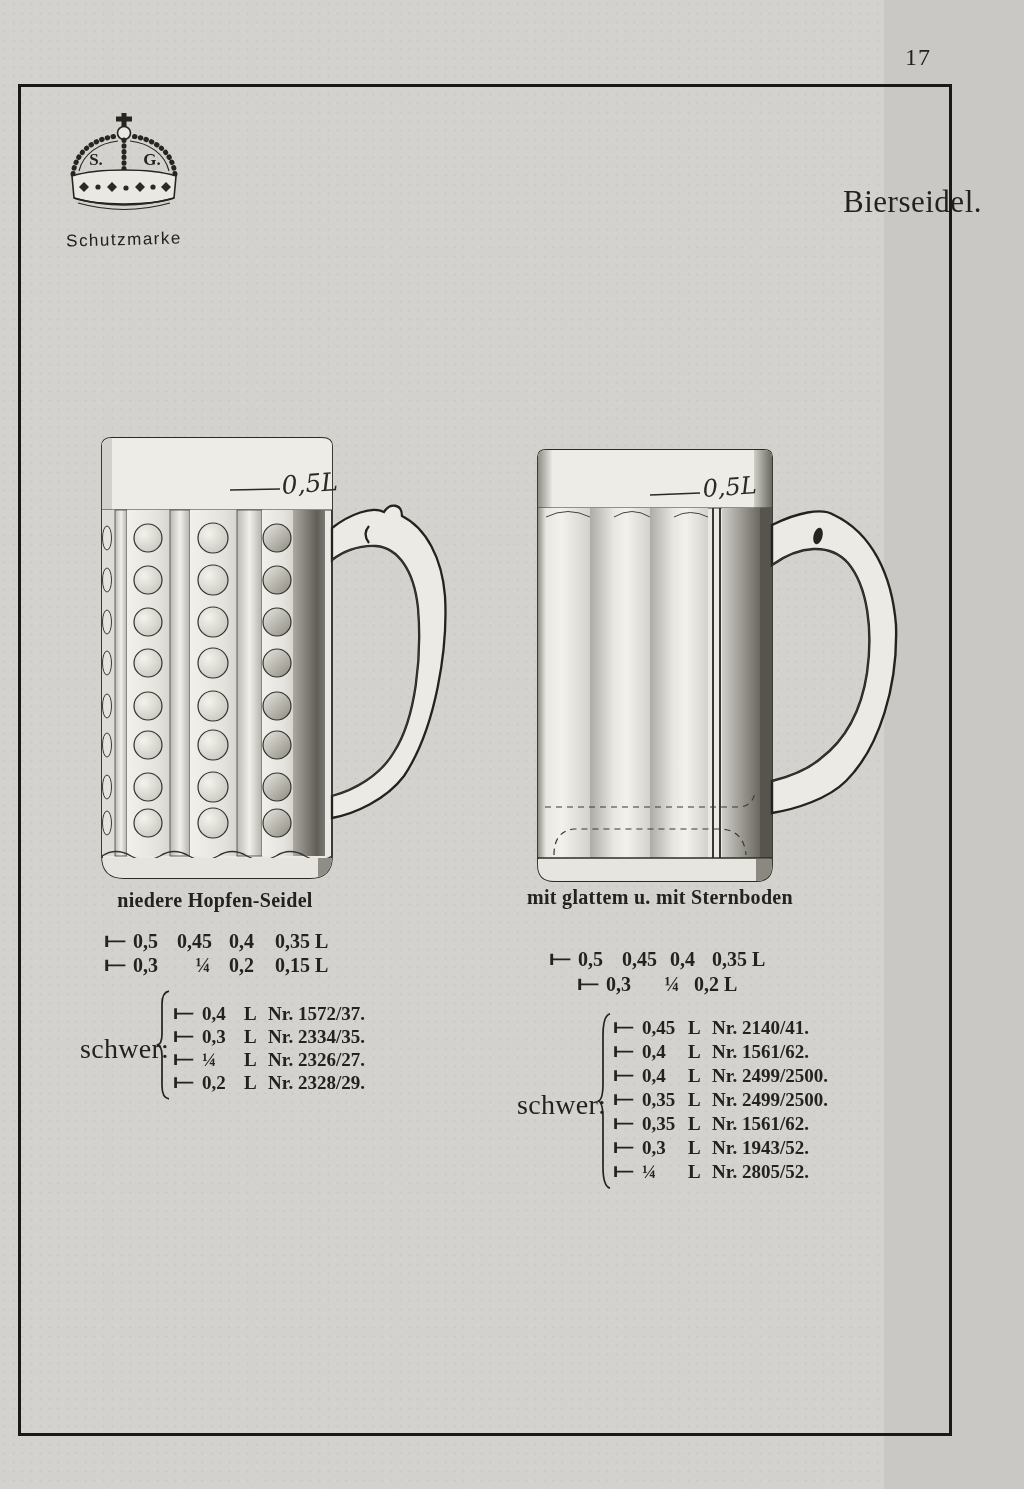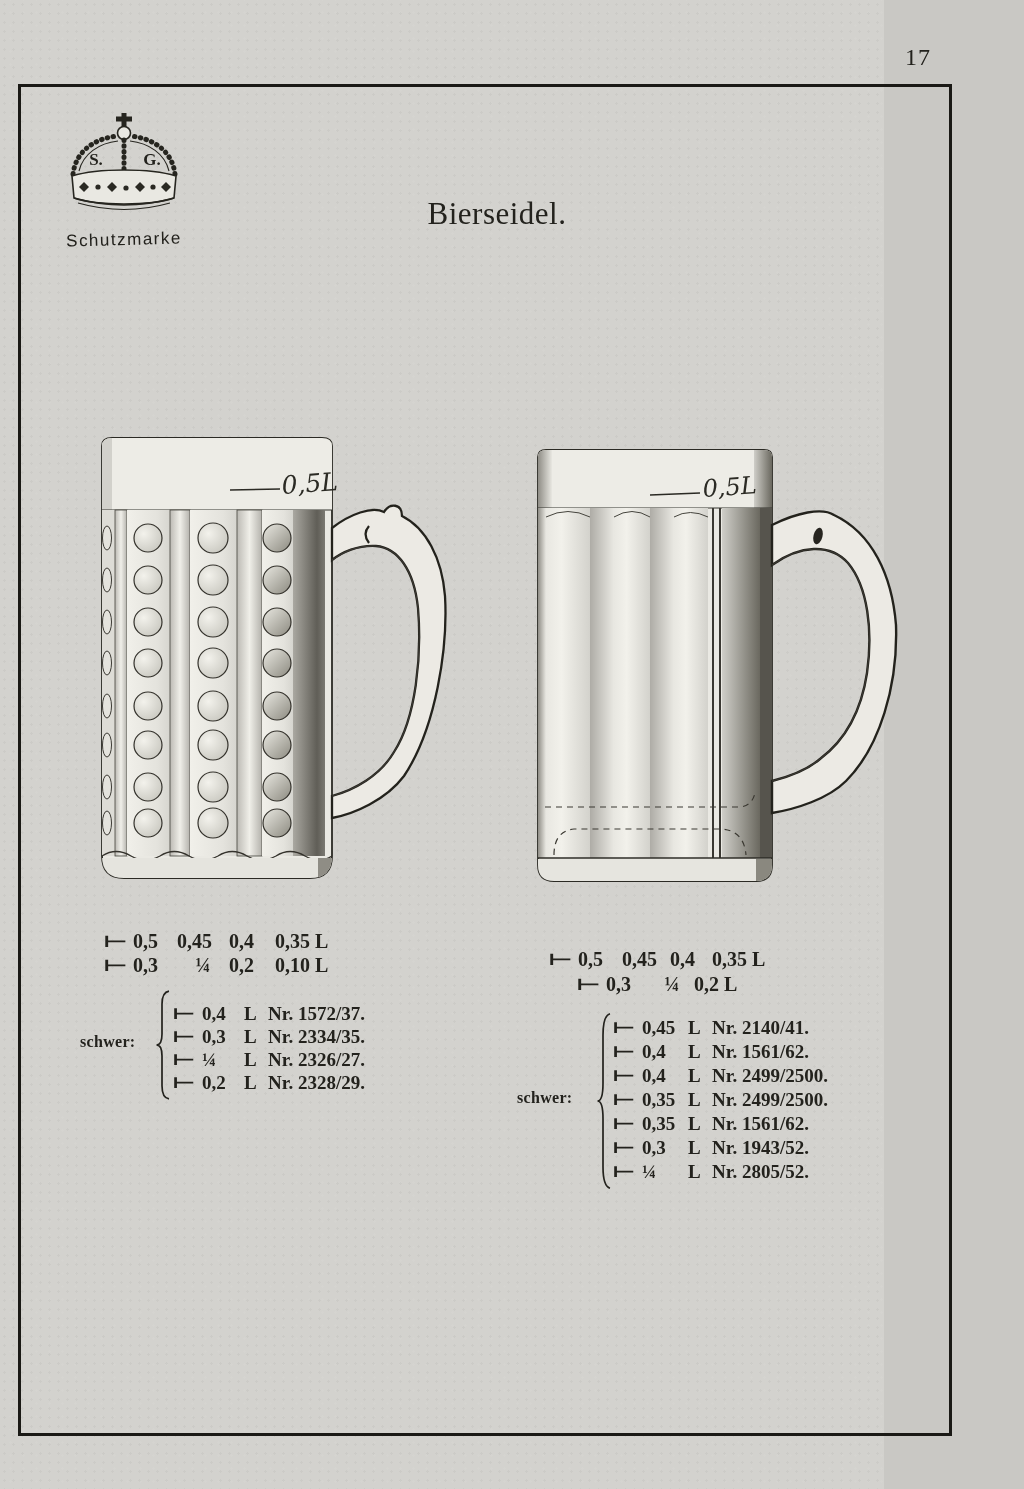--- a/index.html
+++ b/index.html
@@ -26,22 +26,22 @@
     position:absolute;left:890px;top:44px;width:56px;
     font-size:24px;text-align:center;letter-spacing:1px;
   }
   .logo{position:absolute;left:56px;top:110px;width:136px;}
   .logo-caption{
     position:absolute;left:56px;top:230px;width:136px;text-align:center;
     font-family:"Liberation Sans", sans-serif;font-size:17px;letter-spacing:1.5px;
     transform:rotate(-1.5deg);color:#22211c;
   }
   .title{
-    position:absolute;left:0;top:184px;width:970px;margin:12px;
-    text-align:center;font-size:31px;font-weight:400;letter-spacing:0.5px;
+    position:absolute;left:0;top:184px;width:970px;margin:0;
+    text-align:right;font-size:31px;font-weight:400;letter-spacing:0.5px;padding-left:12px;
   }
   .mug{position:absolute;}
   .mug-left{left:92px;top:432px;}
   .mug-right{left:530px;top:445px;}
 
   .caption{
     position:absolute;text-align:center;font-weight:bold;font-size:20px;
     line-height:23px;letter-spacing:0.3px;
   }
   .caption-left{left:70px;top:889px;width:290px;}
@@ -54,21 +54,21 @@
   .size-row .mg{width:30px;}
   .sc{display:inline-block;text-align:left;}
   .w44{width:44px}.w52{width:52px}.w46{width:46px}.w48{width:48px}
   .w42{width:42px}.wq{width:52px;text-align:center}.wq2{width:44px;text-align:center}
 
   .mg{
     display:inline-block;font-family:"DejaVu Sans", sans-serif;
     transform:scale(1.35,0.8);transform-origin:left 60%;font-weight:bold;
   }
   .schwer-label{
-    position:absolute;font-size:16px;font-weight:bold;letter-spacing:0.3px;
+    position:absolute;font-size:28px;font-weight:normal;letter-spacing:0.3px;
   }
   .brace{position:absolute;width:17px;}
   .items{position:absolute;font-size:19px;font-weight:bold;white-space:nowrap;}
   .item{display:flex;align-items:baseline;}
   .items-left .item{height:23px;}
   .items-right .item{height:24px;}
   .item .g{width:30px;}
   .item .sz{width:42px;display:inline-block;}
   .items-right .item .sz{width:46px;}
   .item .un{width:24px;display:inline-block;}
@@ -281,34 +281,35 @@
     <text x="173" y="52" font-family="DejaVu Serif, serif" font-style="italic" font-size="24" fill="#2b2a24" transform="rotate(-4 173 50)">0,5L</text>
 
     <path d="M242,80 C266,68 292,62 304,70 C342,88 362,130 366,180
              C368,240 350,302 316,336 C298,354 266,364 242,368
              L242,336 C258,332 276,326 290,314 C314,296 331,268 337,228
              C343,186 338,142 318,118 C300,98 270,100 242,120 Z" fill="#eceae4" stroke="#23221c" stroke-width="2.4"></path>
     <path d="M242,120 C270,100 300,98 318,118 C338,142 343,186 337,228 C331,268 314,296 290,314 C276,326 258,332 242,336" fill="none" stroke="#3b3933" stroke-width="1.1"></path>
     <ellipse cx="288" cy="91" rx="4.5" ry="8.5" transform="rotate(14 288 91)" fill="#26241f"></ellipse>
   </svg>
 
+  <div class="caption caption-left">niedere Hopfen-Seidel</div>
 
   <div class="size-row" style="left:103px;top:929px">
     <span class="mg">⊢</span>
     <span class="sc w44">0,5</span>
     <span class="sc w52">0,45</span>
     <span class="sc w46">0,4</span>
     <span class="sc">0,35 L</span>
   </div>
   <div class="size-row" style="left:103px;top:953px">
     <span class="mg">⊢</span>
     <span class="sc w44">0,3</span>
     <span class="sc wq">¼</span>
     <span class="sc w46">0,2</span>
-    <span class="sc">0,10 L</span>
+    <span class="sc">0,15 L</span>
   </div>
 
   <div class="schwer-label" style="left:80px;top:1033px">schwer:</div>
   <svg class="brace" style="left:155px;top:990px;height:110px" viewBox="0 0 17 100" preserveAspectRatio="none">
     <path d="M14,1 Q7,2 7,13 L7,40 Q7,50 1.5,50 Q7,50 7,60 L7,87 Q7,98 14,99" fill="none" stroke="#23221d" stroke-width="1.7" vector-effect="non-scaling-stroke"></path>
   </svg>
   <div class="items items-left" style="left:172px;top:1002px">
     <div class="item">
       <span class="g mg">⊢</span>
       <span class="sz">0,4</span>
@@ -329,20 +330,21 @@
     </div>
     <div class="item">
       <span class="g mg">⊢</span>
       <span class="sz">0,2</span>
       <span class="un">L</span>
       <span class="nr">Nr. 2328/29.</span>
     </div>
   </div>
 
   <div class="caption caption-right">
+    <div>mit glattem u. mit Sternboden</div>
   </div>
 
   <div class="size-row" style="left:548px;top:947px">
     <span class="mg">⊢</span>
     <span class="sc w44">0,5</span>
     <span class="sc w48">0,45</span>
     <span class="sc w42">0,4</span>
     <span class="sc">0,35 L</span>
   </div>
   <div class="size-row" style="left:576px;top:972px">

